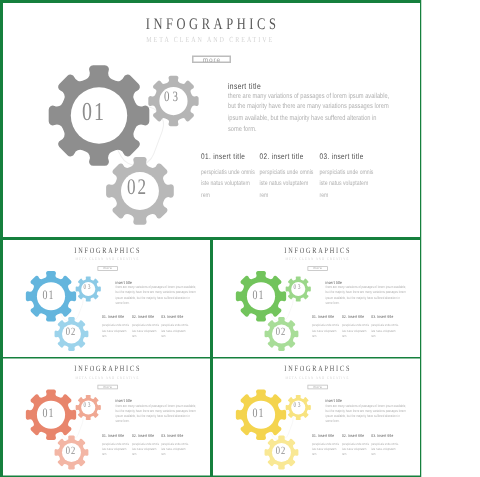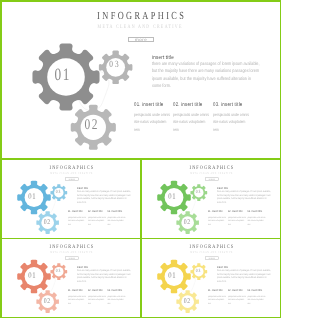--- a/index.html
+++ b/index.html
@@ -1,19 +1,19 @@
 <!DOCTYPE html>
 <html><head>
 <meta charset="utf-8">
 <style>
   html,body{margin:0;padding:0;background:#fff;}
   body{width:281px;height:318px;overflow:hidden;
        font-family:"Liberation Sans",sans-serif;
        -webkit-font-smoothing:antialiased;text-rendering:geometricPrecision;}
-  #page{position:relative;width:281px;height:318px;background:#84cc16;}
+  #page{position:relative;width:281px;height:318px;background:#15803d;}
   .slide{position:absolute;background:#fff;overflow:hidden;}
   .scaler{position:absolute;left:0;top:0;width:281px;height:157px;transform-origin:0 0;}
   .stage{position:absolute;left:0;top:0;width:281px;height:157px;}
 
   .title{position:absolute;left:-2px;top:9.3px;width:281px;text-align:center;
      font-family:"Liberation Serif",serif;font-size:10.8px;letter-spacing:3.1px;
      color:#585858;text-indent:3.1px;line-height:1;transform:scaleX(0.77);}
   .subtitle{position:absolute;left:-2.3px;top:23.9px;width:281px;text-align:center;
      font-family:"Liberation Serif",serif;font-size:5.2px;letter-spacing:1.72px;
      color:#d4d4d4;text-indent:1.72px;line-height:1;transform:scaleX(0.77);}

